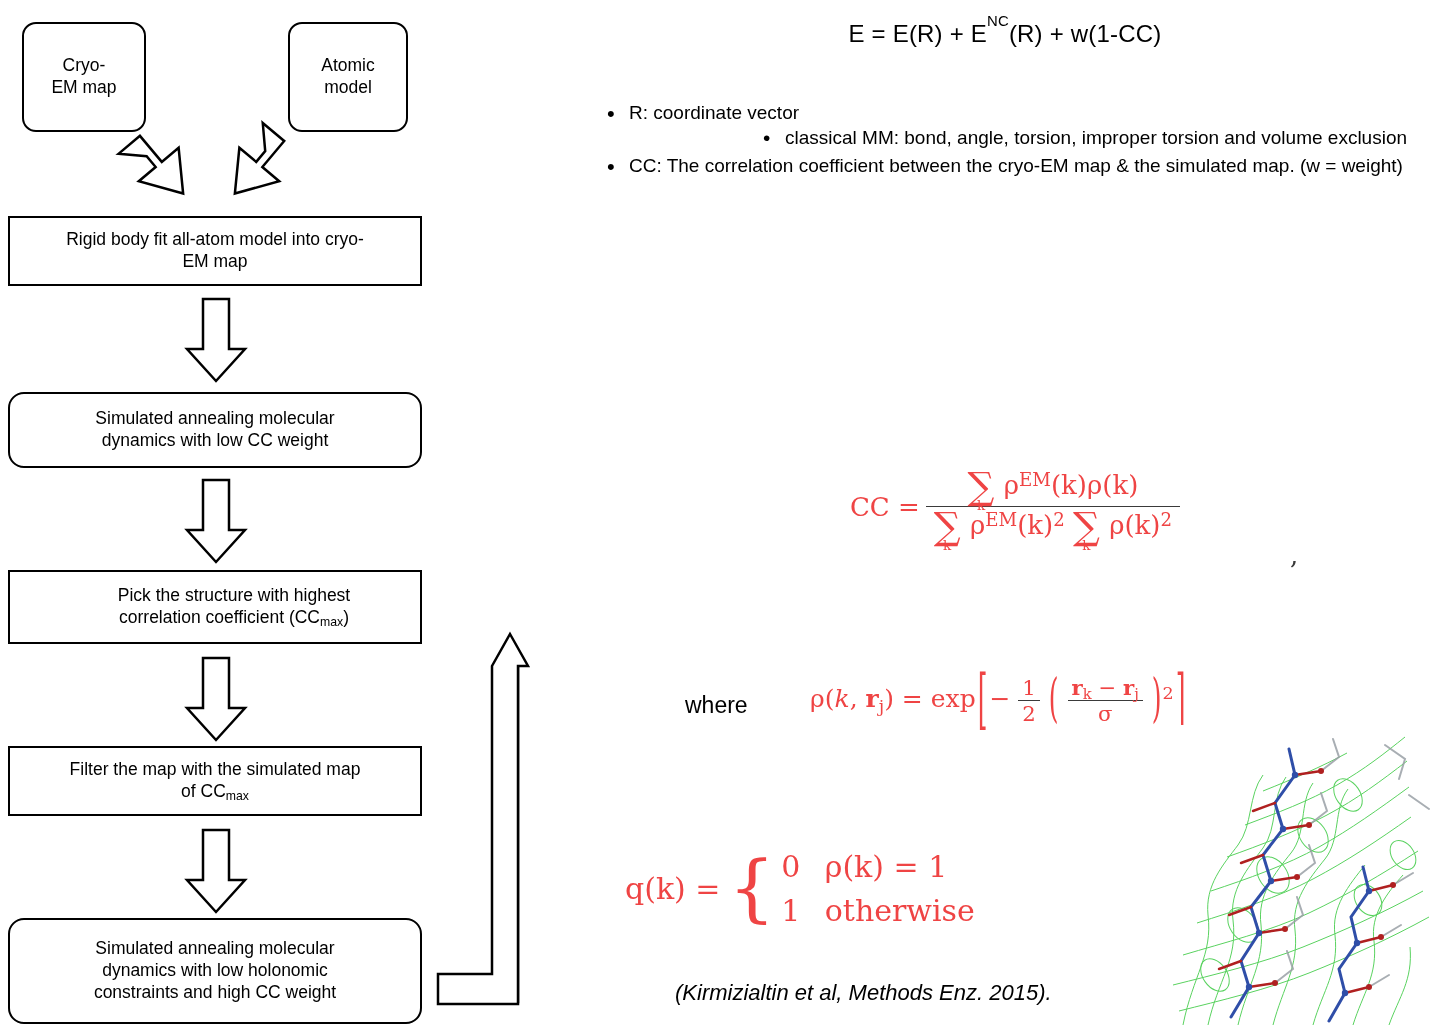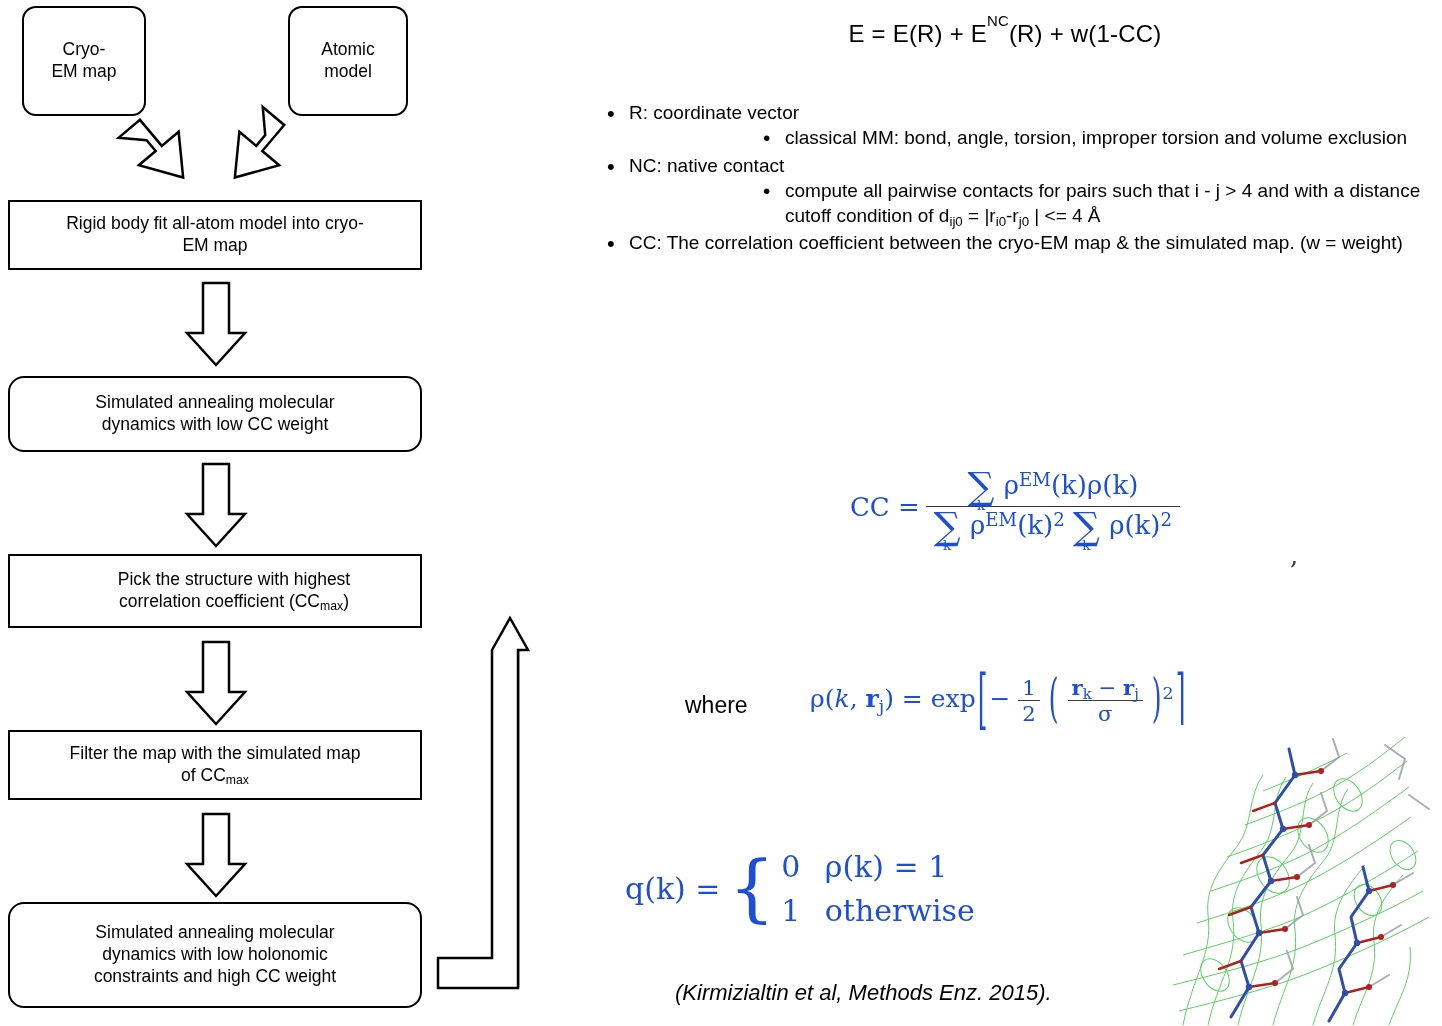--- a/index.html
+++ b/index.html
@@ -13,21 +13,21 @@
     position: relative;
     font-family: "Liberation Sans", sans-serif;
     color: #000000;
     overflow: hidden;
   }
 
   
   #flowchart {
     position: absolute;
     left: 0;
-    top: 0;
+    top: 16px;
     width: 560px;
     height: 802px;
   }
   .node {
     position: absolute;
     box-sizing: border-box;
     border: 2.5px solid #000;
     background: #fff;
     display: flex;
     align-items: center;
@@ -120,21 +120,21 @@
     left: 4px;
     top: -1px;
     font-size: 21px;
   }
   sub { font-size: 0.7em; vertical-align: baseline; position: relative; top: 0.28em; }
   sup { font-size: 0.7em; vertical-align: baseline; position: relative; top: -0.45em; }
 
   
   .math {
     font-family: "DejaVu Serif", serif;
-    color: #1d4ed8;
+    color: #ef4444;
   }
   #cc-formula {
     position: absolute;
     top: 470px;
     left: 180px;
     width: 520px;
     display: flex;
     align-items: center;
     justify-content: center;
     font-size: 26px;
@@ -329,26 +329,20 @@
 
   <div id="equation-main">
     <span>E = E(R) + E</span><sup>NC</sup><span>(R) + w(1-CC)</span>
   </div>
 
   <ul class="bullets">
     <li>
       <span>R: coordinate vector</span>
       <ul class="sub">
         <li>classical MM: bond, angle, torsion, improper torsion and volume exclusion</li>
-      </ul>
-    </li>
-    <li>
-      <span>NC: native contact</span>
-      <ul class="sub">
-        <li>compute all pairwise contacts for pairs such that i - j &gt; 4 and with a distance cutoff condition of d<sub>ij0</sub> = |r<sub>i0</sub>-r<sub>j0</sub> | &lt;= 4 Å</li>
       </ul>
     </li>
     <li>
       <span>CC: The correlation coefficient between the cryo-EM map &amp; the simulated map. (w = weight)</span>
     </li>
   </ul>
 
   <div id="cc-formula" class="math">
     <span style="margin-right:6px;">CC =</span>
     <span class="frac">

